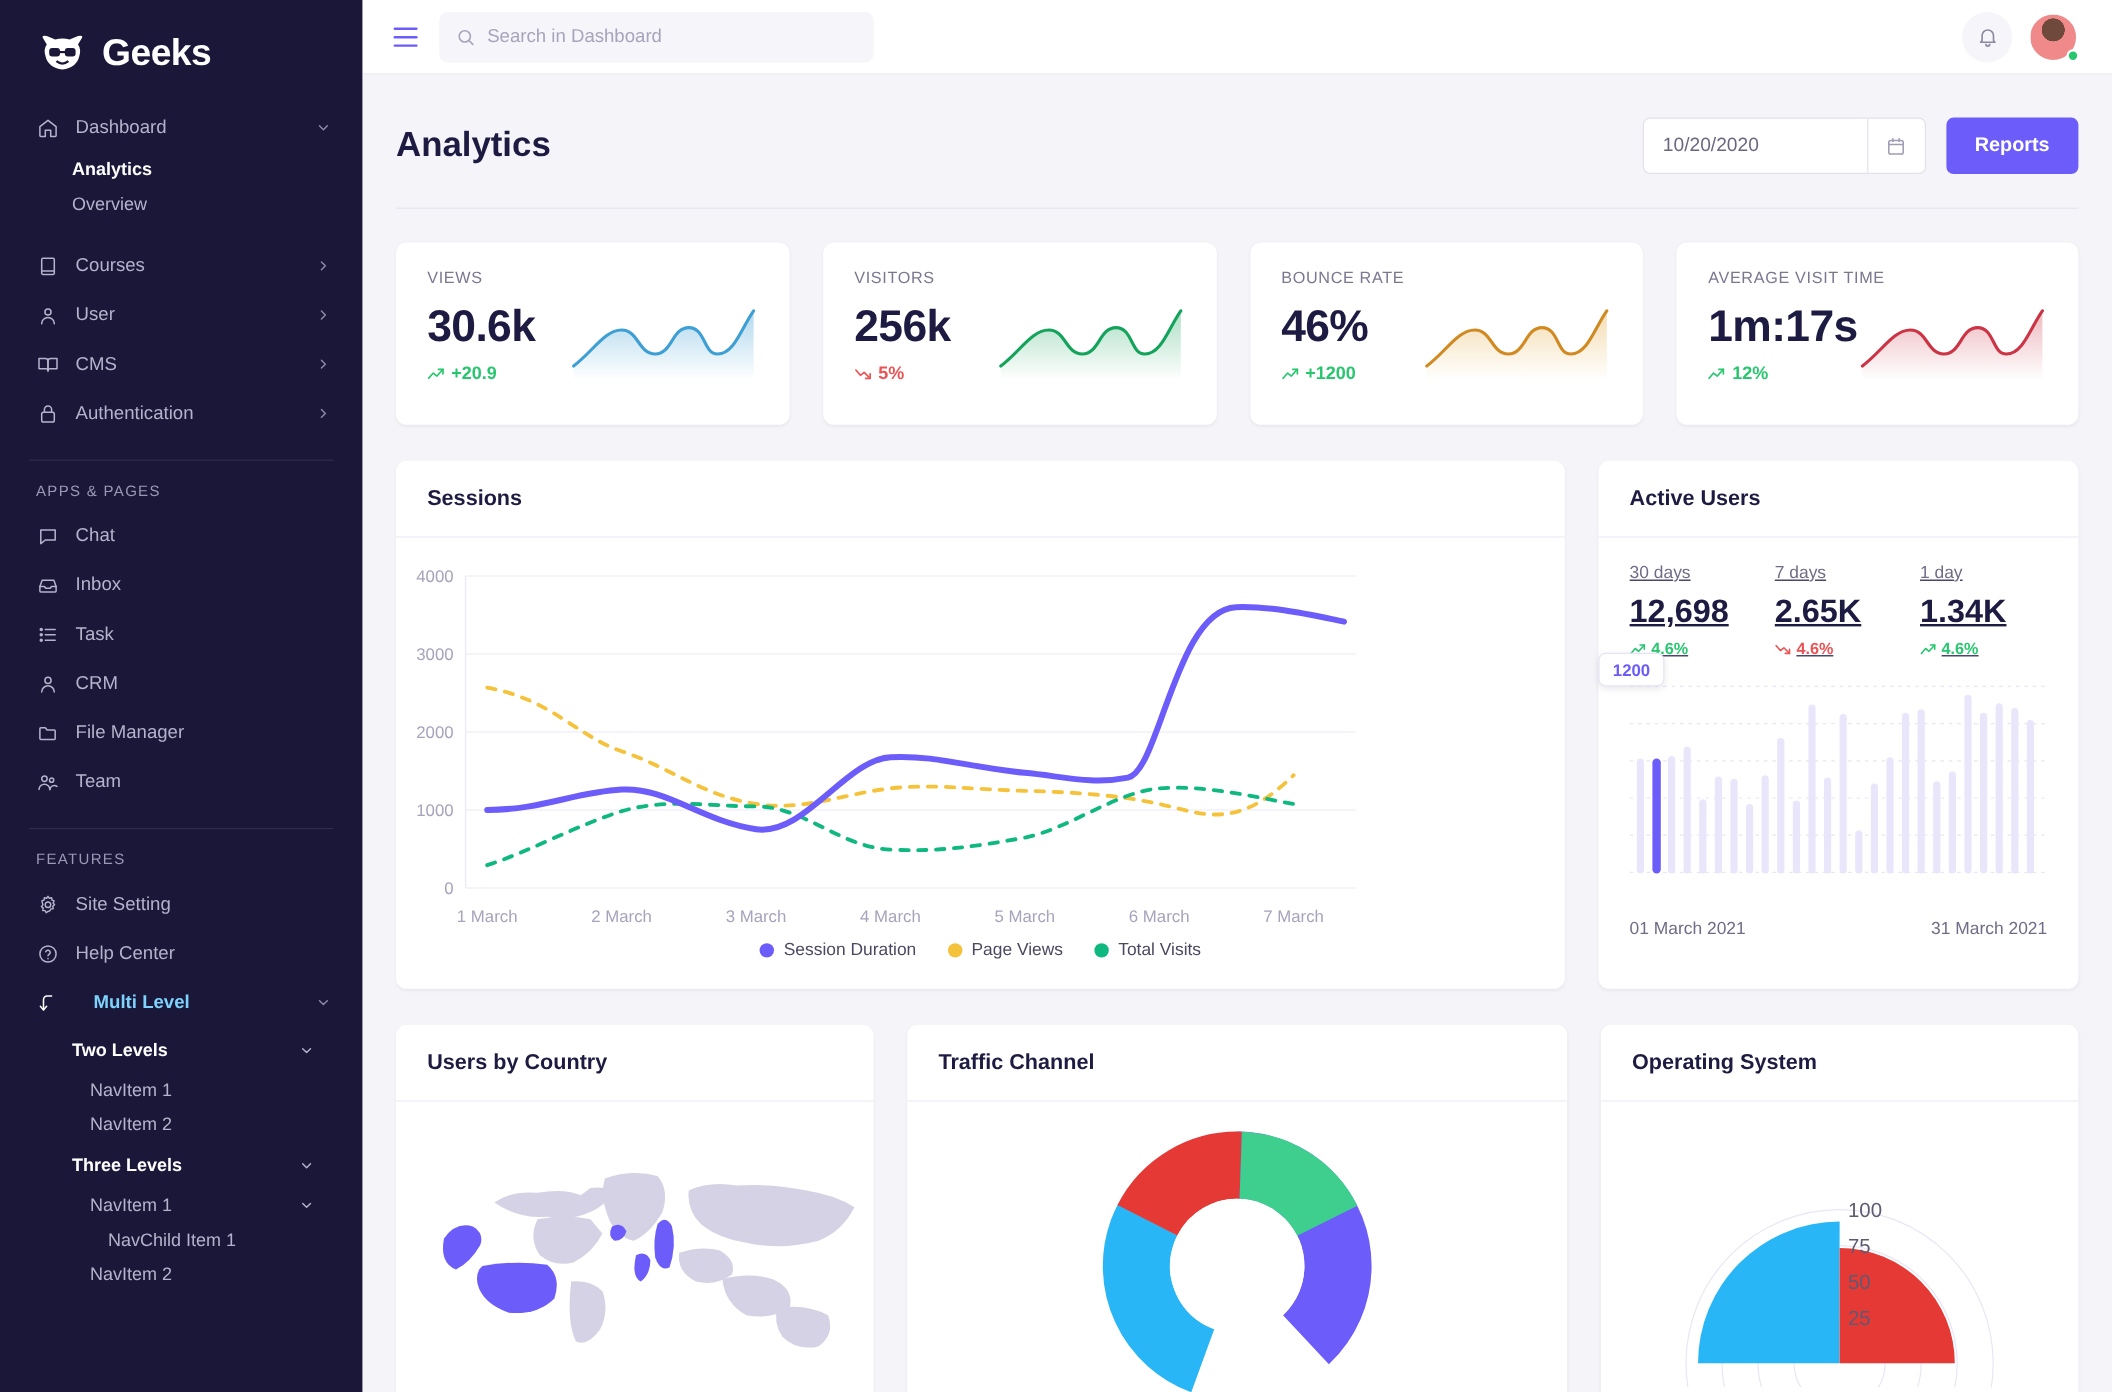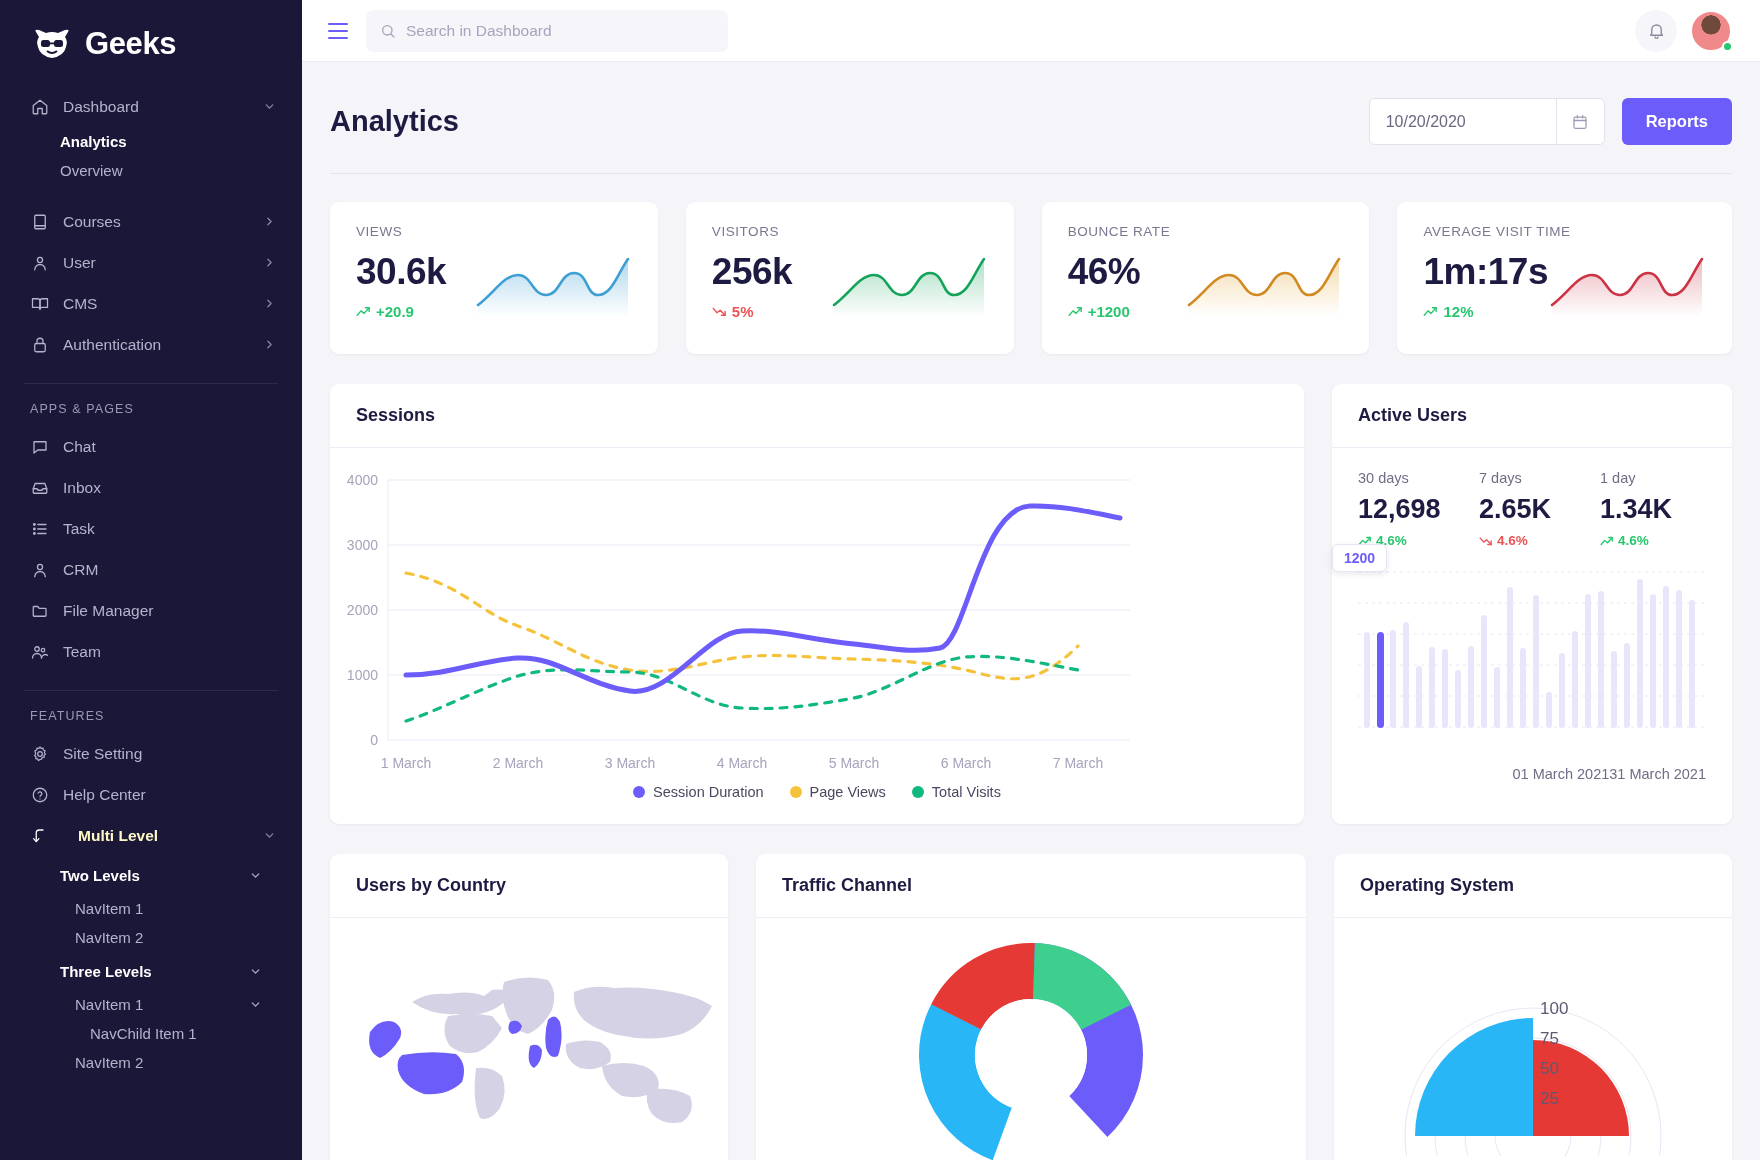--- a/index.html
+++ b/index.html
@@ -96,26 +96,26 @@
   .card-head { padding: 21px 26px; border-bottom: 1px solid #eeecf5; }
   .card-title { font-size: 18px; font-weight: bold; color: #1e1b42; }
 
   .sessions-card { flex: 1 1 auto; height: 440px; }
   .active-card { width: 400px; min-width: 400px; height: 440px; }
 
   .legend { display:flex; justify-content:center; gap: 26px; margin-top: 6px; }
   .legend-item { display:flex; align-items:center; gap: 8px; font-size: 14.5px; color: #4b4860;}
   .legend-dot { width: 12px; height: 12px; border-radius: 50%; }
 
-  .au-stats { display: flex; padding: 22px 26px 0 26px; gap: 15px; }
+  .au-stats { display: flex; padding: 22px 26px 0 26px; gap: 15px; text-decoration: underline; }
   .au-col { flex: 1; }
   .au-col .t { font-size: 14.5px; color: #6f6c86; }
   .au-col .v { font-size: 27px; font-weight: bold; color: #1e1b42; margin-top: 8px; }
   .au-col .d { font-size: 13.5px; font-weight: bold; margin-top: 8px; display:flex; align-items:center; gap: 4px;}
-  .au-foot { display:flex; justify-content: flex-end; padding: 0 26px; font-size: 14.5px; color: #6f6c86; margin-top: 8px;}
+  .au-foot { display:flex; justify-content: space-between; padding: 0 26px; font-size: 14.5px; color: #6f6c86; margin-top: 8px;}
 
   
   .bot-row { display: flex; gap: 28px; margin-top: 30px; }
   .bot-card { background:#fff; border-radius: 9px 9px 0 0; box-shadow: 0 1px 3px rgba(20,18,60,.05); overflow: hidden;}
   .bc-1 { width: 398px; min-width: 398px; height: 330px;}
   .bc-2 { flex: 1 1 auto; height: 330px;}
   .bc-3 { width: 398px; min-width: 398px; height: 330px;}
 
   .up { color: #28c76f; }
   .down { color: #ea5455; }
@@ -305,21 +305,21 @@
       <span class="ico">
         <svg width="18" height="18" viewBox="0 0 24 24" fill="none" stroke="#b5b2cb" stroke-width="1.7" stroke-linecap="round" stroke-linejoin="round">
             <circle cx="12" cy="12" r="9"></circle>
             <path d="M9.5 9.5a2.6 2.6 0 0 1 5 .9c0 1.8-2.5 2-2.5 3.6"></path>
             <circle cx="12" cy="17.2" r=".9" fill="#b5b2cb" stroke="none"></circle>
           </svg>
       </span>
       <span class="label">Help Center</span>
     </div>
 
-    <div class="nav-item" style="color:#fef9c3;font-weight:bold;gap:29px;">
+    <div class="nav-item" style="color:#7dd3fc;font-weight:bold;gap:29px;">
       <span class="ico">
         <svg width="18" height="18" viewBox="0 0 24 24" fill="none" stroke="#ffffff" stroke-width="1.7" stroke-linecap="round" stroke-linejoin="round">
             <path d="M16 4h-5a4 4 0 0 0-4 4v11"></path>
             <polyline points="3.5 15.5 7 19.5 10.5 15.5"></polyline>
           </svg>
       </span>
       <span class="label">Multi Level</span>
       <span class="chev">
         <svg width="13" height="13" viewBox="0 0 24 24" fill="none" stroke="#b5b2cb" stroke-width="2.2" stroke-linecap="round" stroke-linejoin="round">
             <polyline points="6 9 12 15 18 9"></polyline>

